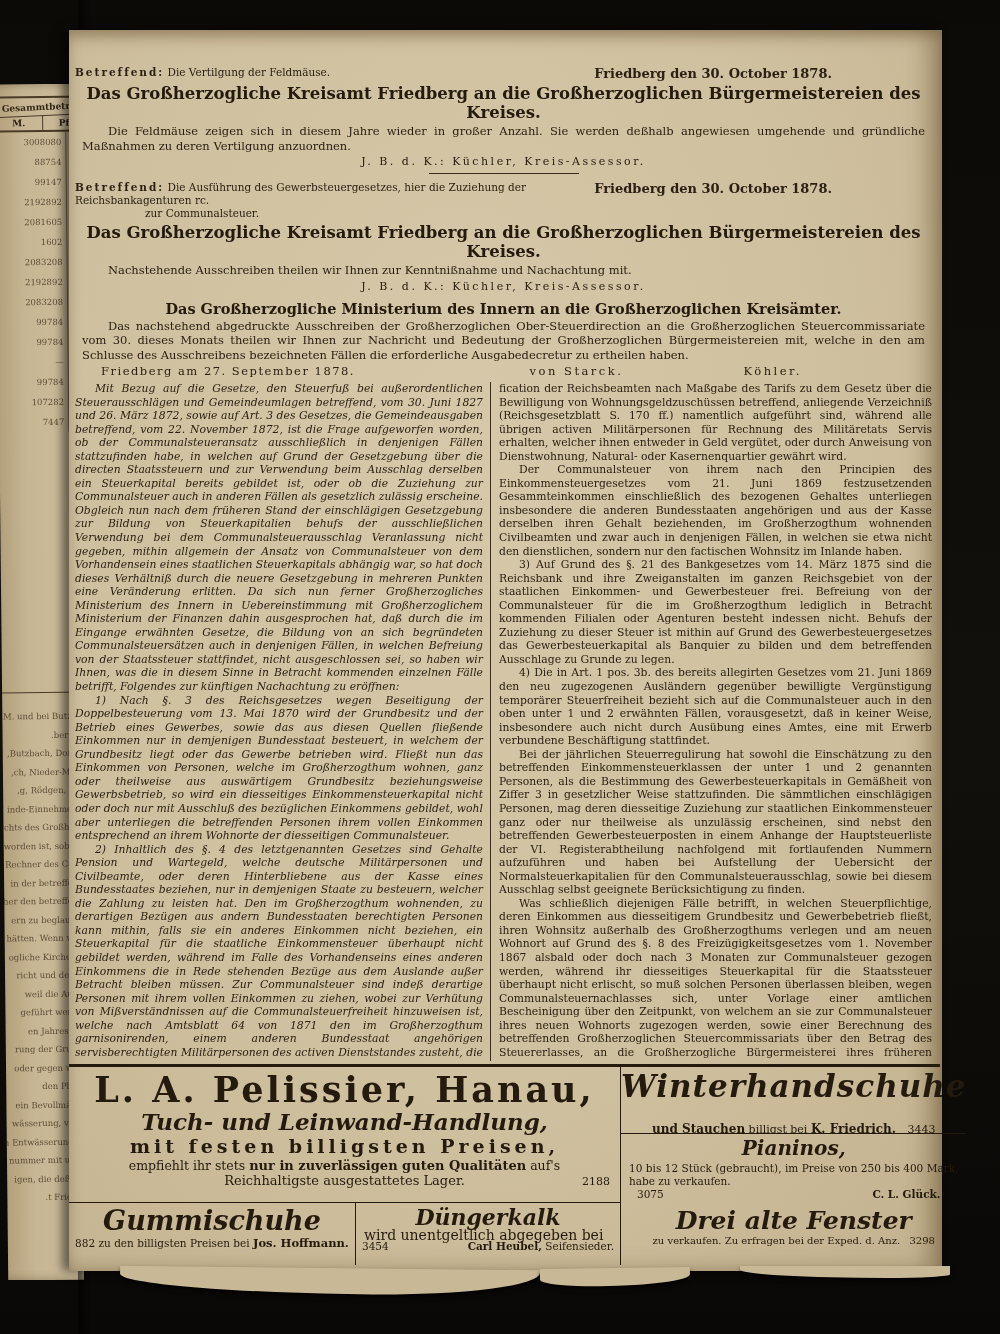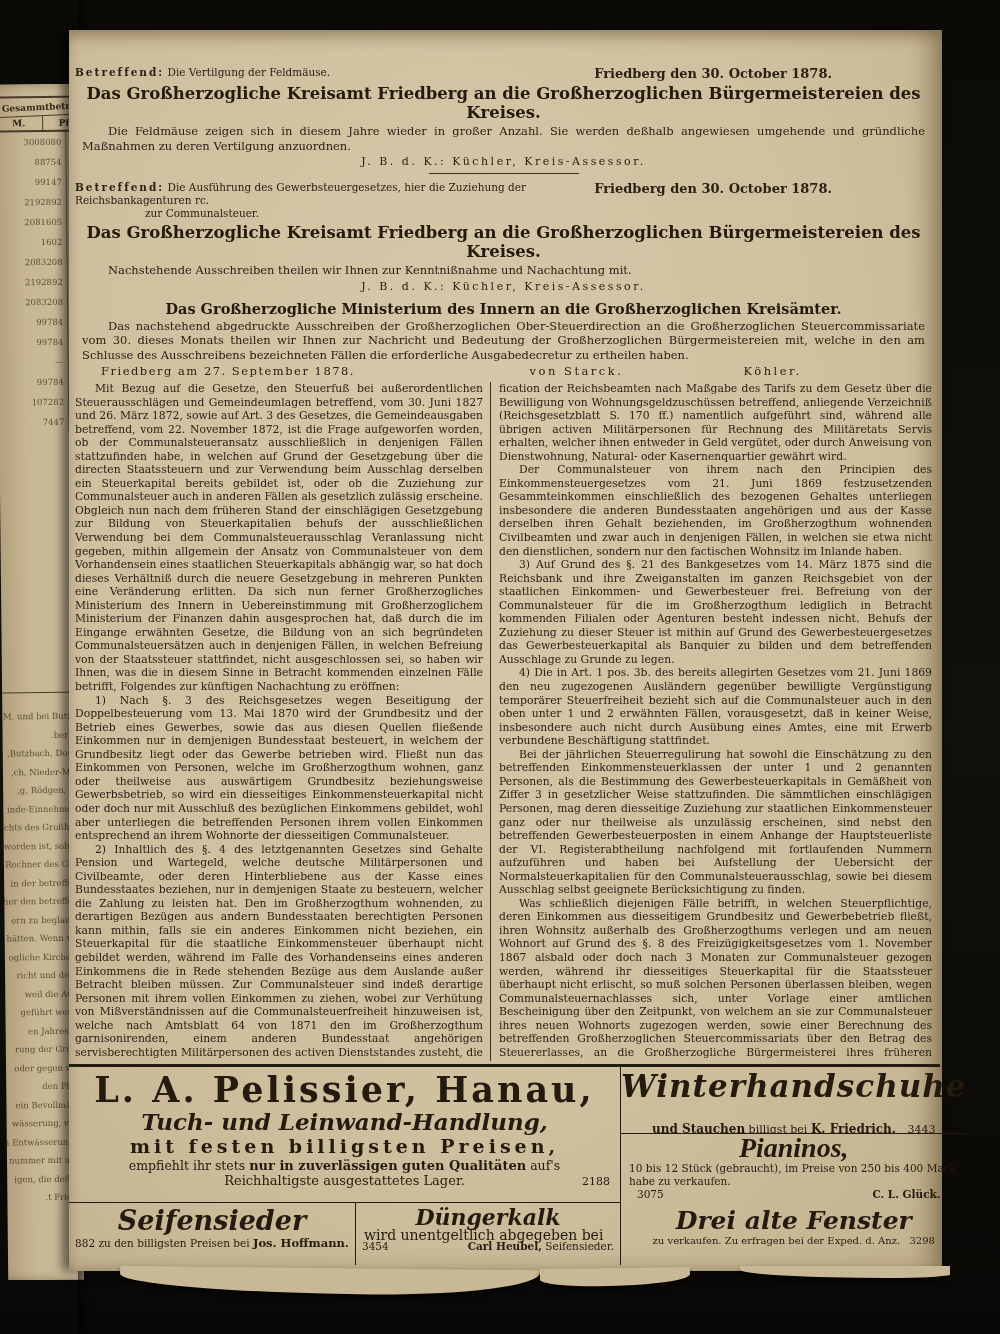--- a/index.html
+++ b/index.html
@@ -43,21 +43,21 @@
   .short-rule{width:150px;height:0;border-top:1px solid #3a2c1b;margin:5px auto 7px;}
   h2.mid-h{font-size:14.5px;font-weight:bold;text-align:center;margin:7px 0 2px;color:#241a0e;}
   .date-row{display:flex;font-size:11.5px;margin:2px 0 4px;}
   .date-row .d-left{letter-spacing:1.5px;padding-left:26px;width:36%;}
   .date-row .d-mid{flex:1;text-align:center;letter-spacing:2.5px;}
   .date-row .d-right{width:22%;text-align:left;letter-spacing:2.5px;}
   
   .columns{display:flex;height:684px;overflow:hidden;margin-top:3px;}
   .col{font-size:10.8px;line-height:13.55px;text-align:justify;}
   .col p{margin:0;text-indent:20px;}
-  .col-left{width:408px;padding-right:7px;}
+  .col-left{width:408px;padding-right:7px;font-style:italic;}
   .col-right{flex:1;border-left:1px solid #3a2c1b;padding-left:8px;}
   .col-right .plist p:first-child{text-indent:0;}
   
   .ads{position:absolute;left:0;right:2px;bottom:6px;border-top:3px solid #241a0e;
        display:grid;grid-template-columns:287px 264px 1fr;grid-template-rows:136px 62px;}
   .ad{overflow:hidden;position:relative;color:#241a0e;}
   .ad-pelissier{grid-column:1/3;grid-row:1;border-bottom:1.5px solid #241a0e;text-align:center;padding-top:4px;}
   .pel-1{font-size:35px;font-weight:bold;letter-spacing:3px;line-height:38px;}
   .pel-2{font-size:23px;line-height:26px;font-weight:bold;font-style:italic;}
   .pel-3{font-size:19px;font-weight:bold;letter-spacing:4px;line-height:23px;}
@@ -65,21 +65,21 @@
   .pel-4 b{font-size:13px;}
   .pel-5{font-size:13px;line-height:15px;position:relative;}
   .pel-num{position:absolute;right:10px;top:1px;font-size:11px;}
   .ad-rightstack{grid-column:3;grid-row:1;border-left:1.5px solid #241a0e;display:flex;flex-direction:column;}
   .ad-winter{border-bottom:1.5px solid #241a0e;text-align:center;padding-top:2px;height:64px;}
   .winter-title{font-size:31px;font-weight:bold;font-style:italic;line-height:34px;letter-spacing:1px;}
   .winter-line{font-size:11px;margin-top:19px;}
   .winter-line .b{font-weight:bold;font-size:12px;}
   .winter-line .num{margin-left:8px;}
   .ad-pianinos{flex:1;padding:0 8px;text-align:center;}
-  .pianinos-title{font-size:28px;font-weight:bold;font-style:italic;line-height:28px;font-family:Liberation Serif, serif;}
+  .pianinos-title{font-size:20px;font-weight:bold;font-style:italic;line-height:28px;}
   .pianinos-body{font-size:10.5px;line-height:12.5px;text-align:justify;}
   .pianinos-row{display:flex;font-size:10.5px;justify-content:space-between;padding:1px 18px 0 8px;}
   .pianinos-row .sig{font-weight:bold;}
   .ad-gummi{grid-column:1;grid-row:2;text-align:center;border-right:1.5px solid #241a0e;}
   .gummi-title{font-size:27px;font-weight:bold;font-style:italic;line-height:31px;margin-top:2px;}
   .gummi-line{font-size:10.5px;}
   .gummi-line .b{font-weight:bold;font-size:11.5px;}
   .ad-kalk{grid-column:2;grid-row:2;text-align:center;}
   .kalk-title{font-size:22px;font-weight:bold;font-style:italic;line-height:25px;margin-top:2px;}
   .kalk-sub{font-size:14px;line-height:10px;text-align:left;padding-left:8px;}
@@ -317,21 +317,21 @@
           <div class="pianinos-title">Pianinos,</div>
           <div class="pianinos-body">10 bis 12 Stück (gebraucht), im Preise von 250 bis 400 Mark, habe zu verkaufen.</div>
           <div class="pianinos-row">
             <span>3075</span>
             <span class="sig">C. L. Glück.</span>
           </div>
         </div>
       </div>
 
       <div class="ad ad-gummi">
-        <div class="gummi-title">Seifensieder</div>
+        <div class="gummi-title">Gummischuhe</div>
         <div class="gummi-line">
           <span>882</span><span> zu den billigsten Preisen bei </span><span class="b">Jos. Hoffmann.</span>
         </div>
       </div>
 
       <div class="ad ad-kalk">
         <div class="kalk-title">Düngerkalk</div>
         <div class="kalk-sub">wird unentgeltlich abgegeben bei</div>
         <div class="kalk-row">
           <span>3454</span>

